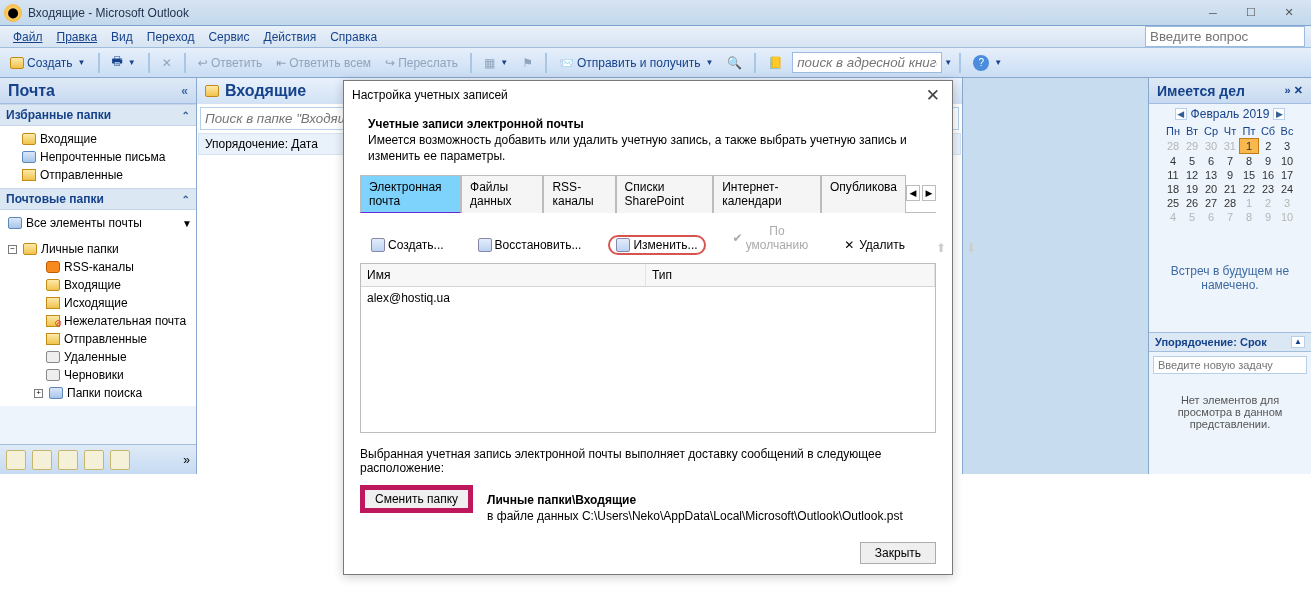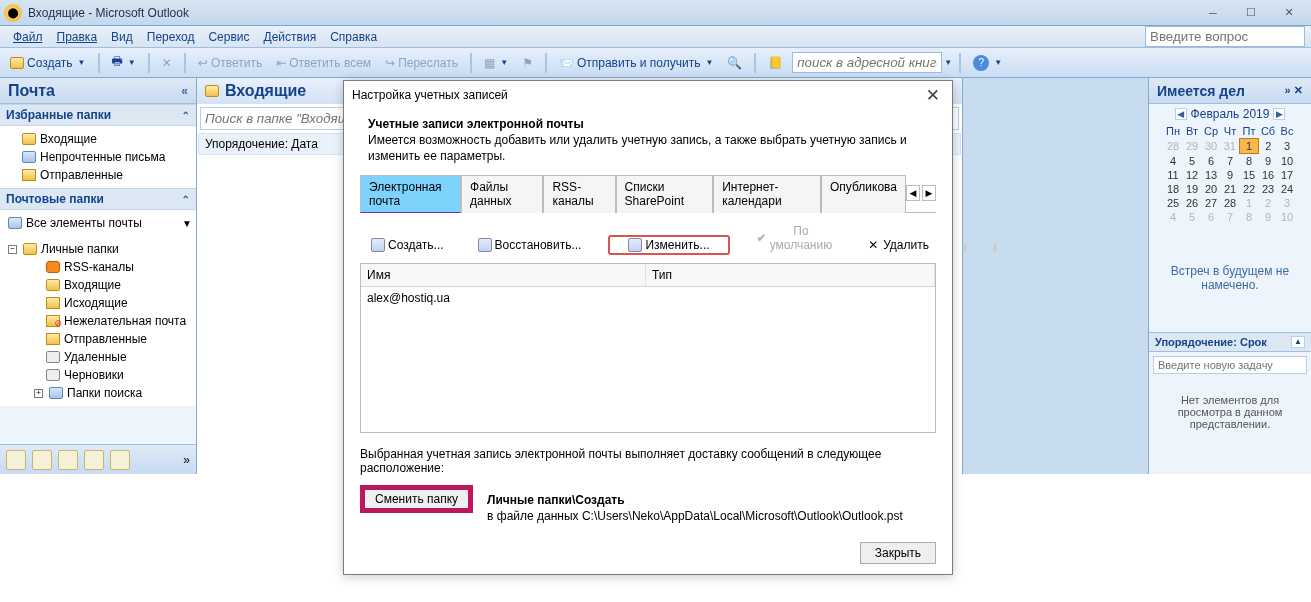--- a/index.html
+++ b/index.html
@@ -70,21 +70,21 @@
   .dlg-body{padding:4px 16px 0 16px}
   .dlg-heading{font-weight:bold;padding:4px 0 2px 8px}
   .dlg-text{padding:0 0 10px 8px;line-height:1.3}
   .dlg-tabs{display:flex;border-bottom:1px solid #bcbcbc;position:relative}
   .dlg-tab{padding:4px 8px;border:1px solid #bcbcbc;border-bottom:none;background:#f5f5f5;margin-right:0;position:relative;top:1px;font-size:12px}
   .dlg-tab.active{background:#7dd3fc;border-bottom:1px solid #6d28d9}
   .dlg-tab-arrows{margin-left:auto;display:flex;align-items:center;gap:2px}
   .dlg-tab-arrows span{border:1px solid #bcbcbc;width:14px;height:16px;display:flex;align-items:center;justify-content:center;font-size:9px;background:#fff}
   .dlg-toolbar{display:flex;gap:20px;padding:8px 4px;align-items:flex-end}
   .dlg-tbtn{display:flex;align-items:center;gap:3px;padding:2px 6px;font-size:12px;border:1px solid transparent;background:transparent}
-  .dlg-tbtn.hl{border:2px solid #d9534f;border-radius:3px;padding:1px 18px}
+  .dlg-tbtn.hl{border:2px solid #d9534f;border-radius:10px;padding:1px 6px}
   .dlg-tbtn.disabled{color:#aaa}
   .ic{width:14px;height:14px;display:inline-block;border:1px solid #88a;background:linear-gradient(#e4ecfa,#bdd3f2);border-radius:2px}
   .ic.del{background:#fff;border:none}
   .dlg-list{border:1px solid #bcbcbc;height:170px}
   .dlg-list-head{display:flex;border-bottom:1px solid #d4d4d4}
   .dlg-list-head div{padding:4px 6px;border-right:1px solid #e2e2e2;background:#f7f7f7}
   .dlg-list-row{display:flex}
   .dlg-list-row div{padding:4px 6px}
   .col-name{width:285px}
   .col-type{flex:1}
@@ -412,20 +412,20 @@
       </div>
       <div class="dlg-list-row">
         <div class="col-name">alex@hostiq.ua</div>
       </div>
     </div>
     <div class="dlg-delivery">
       <div>Выбранная учетная запись электронной почты выполняет доставку сообщений в следующее расположение:</div>
       <div style="display:flex;gap:14px;align-items:flex-start;margin-top:10px">
         <button class="dlg-change">Сменить папку</button>
         <div>
-          <div class="dlg-delivery-folder">Личные папки\Создать</div>
+          <div class="dlg-delivery-folder">Личные папки\Входящие</div>
           <div>в файле данных C:\Users\Neko\AppData\Local\Microsoft\Outlook\Outlook.pst</div>
         </div>
       </div>
     </div>
   </div>
   <button class="dlg-close-btn">Закрыть</button>
 </div>
 
 </body></html>

